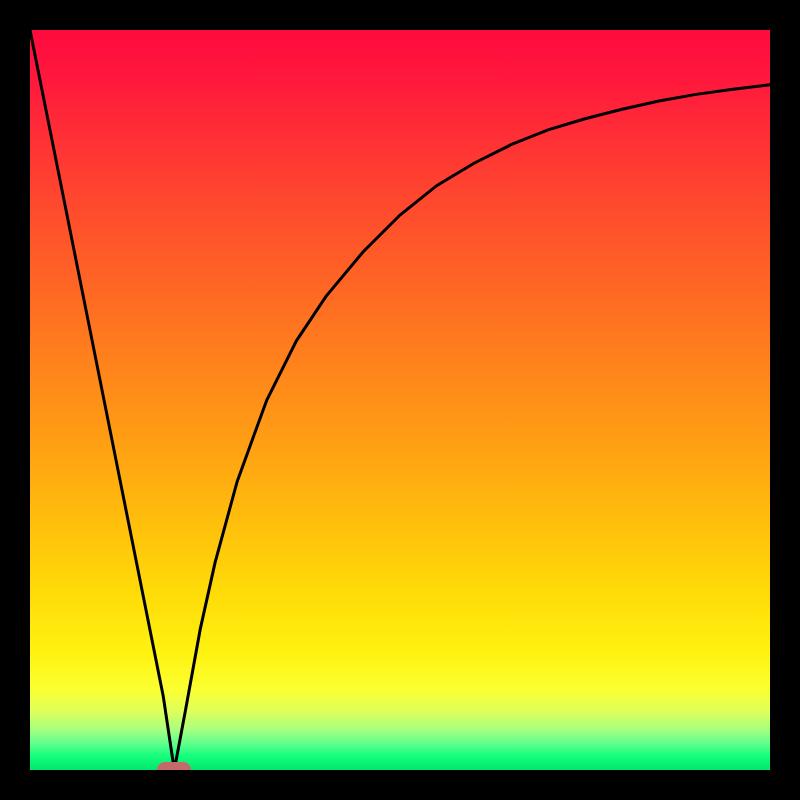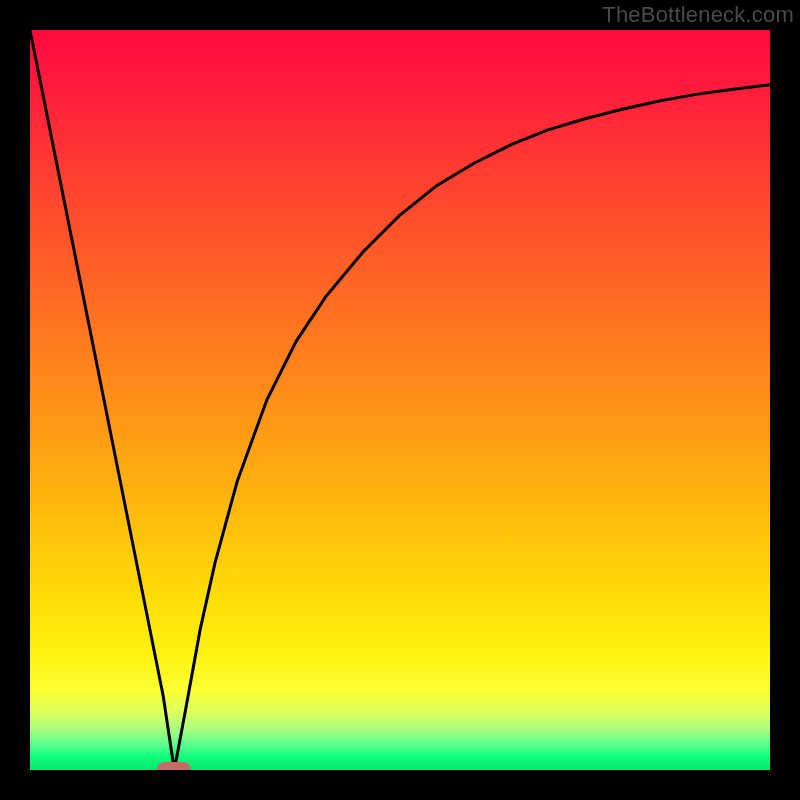--- a/index.html
+++ b/index.html
@@ -72,21 +72,20 @@
     height: 16px;
     border-radius: 8px;
     background: #c46a6a;
     transform: translate(-50%, -50%);
   }
 </style>
 </head>
 <body>
 
 <div class="frame">
-  <div class="watermark">TheBottleneck.com</div>
 
   <div class="plot-area">
     <div class="gradient-bg"></div>
 
     <svg class="curve" viewBox="0 0 740 740" preserveAspectRatio="none">
       <path id="curve-path" fill="none" stroke="#000000" stroke-width="3" d="M0.00 0.00 L14.80 74.00 L29.60 148.00 L44.40 222.00 L59.20 296.00 L74.00 370.00 L88.80 444.00 L103.60 518.00 L118.40 592.00 L133.20 666.00 L144.30 740.00 L155.40 680.80 L170.20 599.40 L185.00 532.80 L207.20 451.40 L236.80 370.00 L266.40 310.80 L296.00 266.40 L333.00 222.00 L370.00 185.00 L407.00 155.40 L444.00 133.20 L481.00 114.70 L518.00 99.90 L555.00 88.80 L592.00 79.18 L629.00 71.04 L666.00 64.38 L703.00 59.20 L740.00 54.76"></path>
     </svg>
 
     <div id="min-marker" class="marker" style="left: 144.3px; top: 740px; background: rgb(196, 106, 106);"></div>
   </div>

